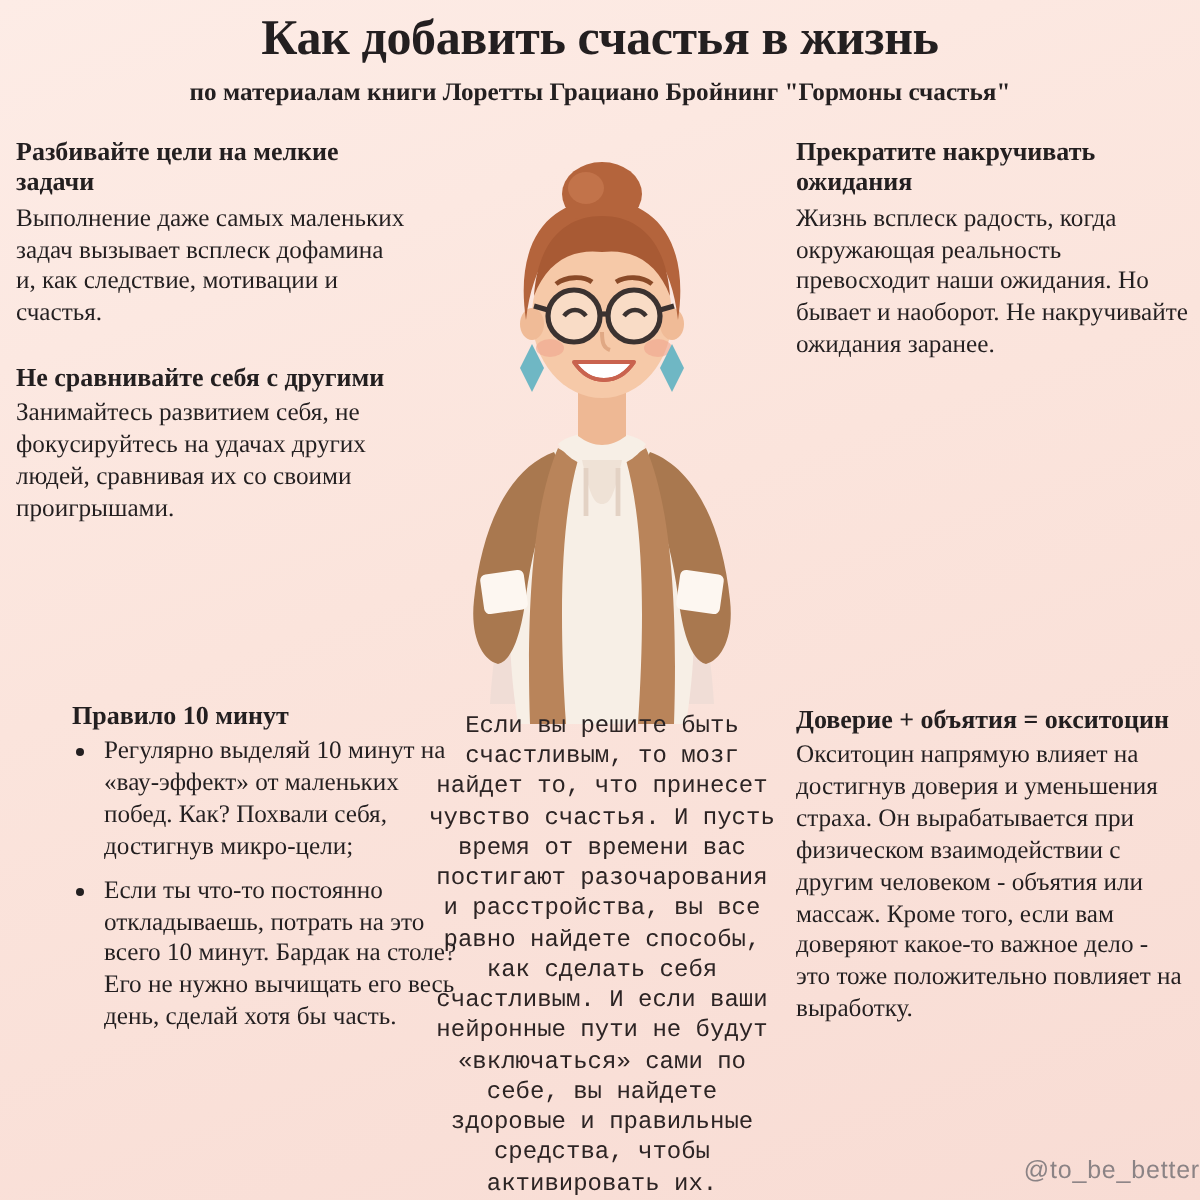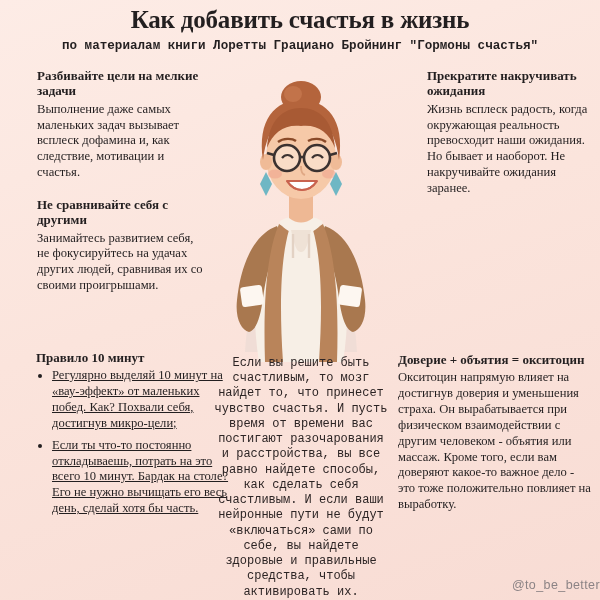--- a/index.html
+++ b/index.html
@@ -27,59 +27,58 @@
   }
   .title {
     font-family: "Liberation Serif", serif;
     font-weight: bold;
     font-size: 25px;
     line-height: 1.08;
     color: #231f20;
     letter-spacing: -0.2px;
   }
   .subtitle {
-    font-family: Liberation Mono, monospace;
+    font-family: Liberation Serif, serif;
     font-weight: bold;
     font-size: 12.6px;
     line-height: 1.15;
     color: #231f20;
     margin-top: 6px;
   }
 
   
   .col {
     position: absolute;
     width: 196px;
     color: #231f20;
   }
   .col-left  { left: 8px;  top: 68px; }
   .col-right { right: 6px; top: 68px; }
 
-  .blk { margin-bottom: 16px; margin-left: 29px; }
+  .blk { margin-bottom: 16px; }
   .blk-head {
     font-family: "Liberation Serif", serif;
     font-weight: bold;
     font-size: 13px;
     line-height: 1.18;
     margin-bottom: 3px;
   }
   .blk-body {
     font-family: "Liberation Serif", serif;
     font-size: 12.6px;
     line-height: 1.26;
   }
 
   
   .blk-list {
     font-family: "Liberation Serif", serif;
     font-size: 12.6px;
     line-height: 1.26;
     margin: 0;
     padding-left: 16px;
-    text-decoration: underline;
   }
   .blk-list li { margin-bottom: 6px; }
 
   .left-lower { top: 350px; margin-left: 28px; }
   .right-lower { top: 352px; }
 
   
   .illus {
     position: absolute;
     left: 205px;

